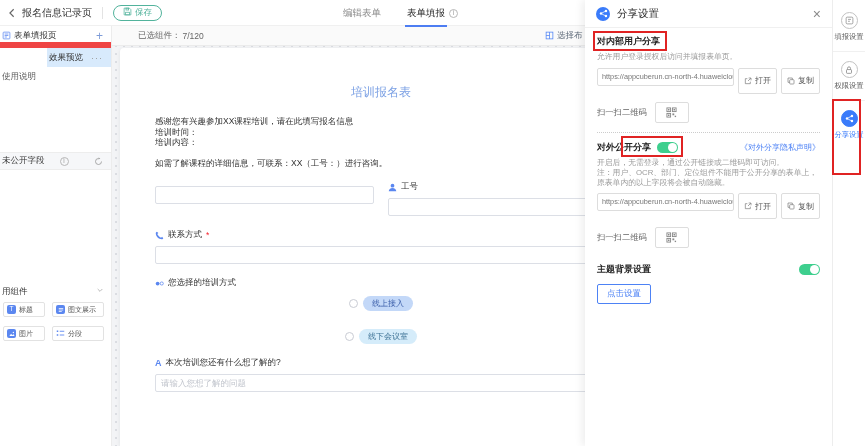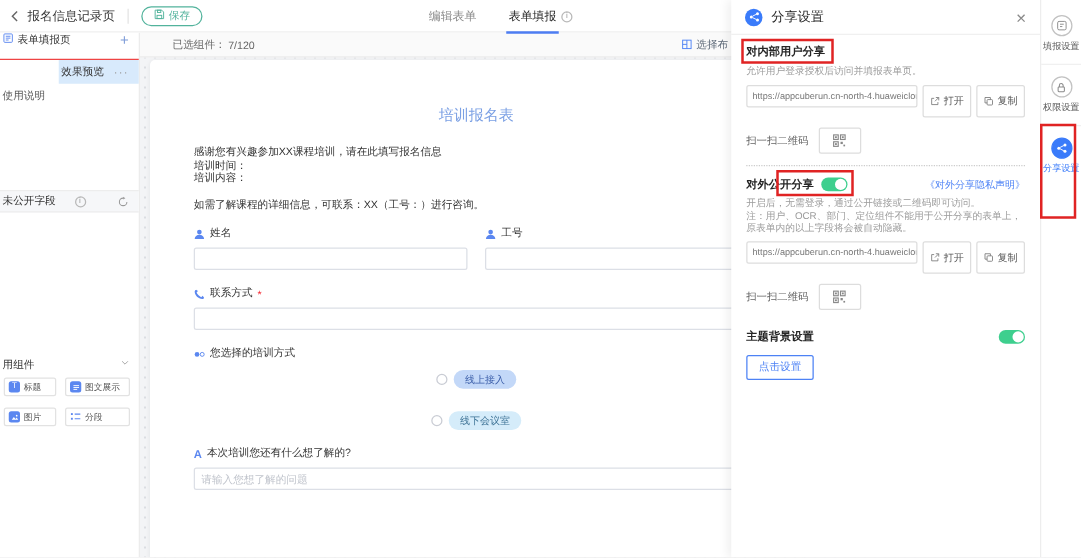--- a/index.html
+++ b/index.html
@@ -20,22 +20,22 @@
   .tab { font-size:9.5px; color:#8a8a8a; height:100%; display:flex; align-items:center; gap:4px; cursor:pointer; }
   .tab .lbl { position:relative; padding:7px 0; }
   .tab.active { color:#262626; }
   .tab.active .lbl::after { content:""; position:absolute; left:-2px; right:-2px; bottom:0; height:2px; background:#4d7df2; }
   .icircle { width:9px; height:9px; border:1px solid #b8b8b8; border-radius:50%; color:#9a9a9a;
              font-size:6.5px; display:inline-flex; align-items:center; justify-content:center; line-height:1; }
 
   
   .lsb { position:absolute; top:26px; left:0; width:112px; bottom:0; background:#fff;
          border-right:1px solid #ececec; z-index:1; }
-  .lsb-head { height:22px; display:flex; align-items:flex-start; gap:3px; padding:0 8px 0 2px;
-              border-bottom:1px solid #ef4444; color:#333; font-size:8.5px; }
+  .lsb-head { height:22px; display:flex; align-items:flex-end; gap:3px; padding:0 8px 0 2px;
+              border-bottom:6px solid #ef4444; color:#333; font-size:8.5px; }
   .lsb-head .plus { margin-left:auto; color:#7e9cd8; font-size:12px; cursor:pointer; line-height:1; }
   .lsb-item { height:19px; display:flex; align-items:center; padding:0 8px 0 2px; color:#555; font-size:8.5px; cursor:pointer; }
   .lsb-item.sel { background:#d8eafc; color:#333;margin-left:47px; }
   .lsb-item .more { margin-left:auto; color:#999; letter-spacing:1px; font-size:9px; }
   .lsb-bar { position:absolute; top:126px; left:0; right:0; height:18px; background:#f6f7f9;
              border-top:1px solid #ededed; border-bottom:1px solid #ededed; display:flex; align-items:center;
              gap:15px; padding:0 8px 0 2px; font-size:8.5px; color:#333; }
   .lsb-bar .refresh { margin-left:auto; cursor:pointer; display:flex; }
   .lsb-comp-head { position:absolute; top:260px; left:2px; right:7px; display:flex; align-items:flex-start; color:#333; font-size:8.5px; }
   .lsb-comp-head .chev { margin-left:auto; cursor:pointer; display:flex; }
@@ -244,27 +244,20 @@
         <div class="intro">
           <div>感谢您有兴趣参加XX课程培训，请在此填写报名信息</div>
           <div>培训时间：</div>
           <div>培训内容：</div>
           <div class="gap"></div>
           <div>如需了解课程的详细信息，可联系：XX（工号：）进行咨询。</div>
         </div>
 
         <div class="fields-row">
           <div class="fcol">
-            <div class="flabel">
-              <svg width="9" height="9" viewBox="0 0 12 12" fill="#5b87f0">
-                  <circle cx="6" cy="3.5" r="2.5"></circle>
-                  <path d="M1 11c0-2.8 2.2-4.5 5-4.5s5 1.7 5 4.5z"></path>
-                </svg>
-              <span>姓名</span>
-            </div>
             <input class="finput" style="">
           </div>
           <div class="fcol">
             <div class="flabel">
               <svg width="9" height="9" viewBox="0 0 12 12" fill="#5b87f0">
                   <circle cx="6" cy="3.5" r="2.5"></circle>
                   <path d="M1 11c0-2.8 2.2-4.5 5-4.5s5 1.7 5 4.5z"></path>
                 </svg>
               <span>工号</span>
             </div>

